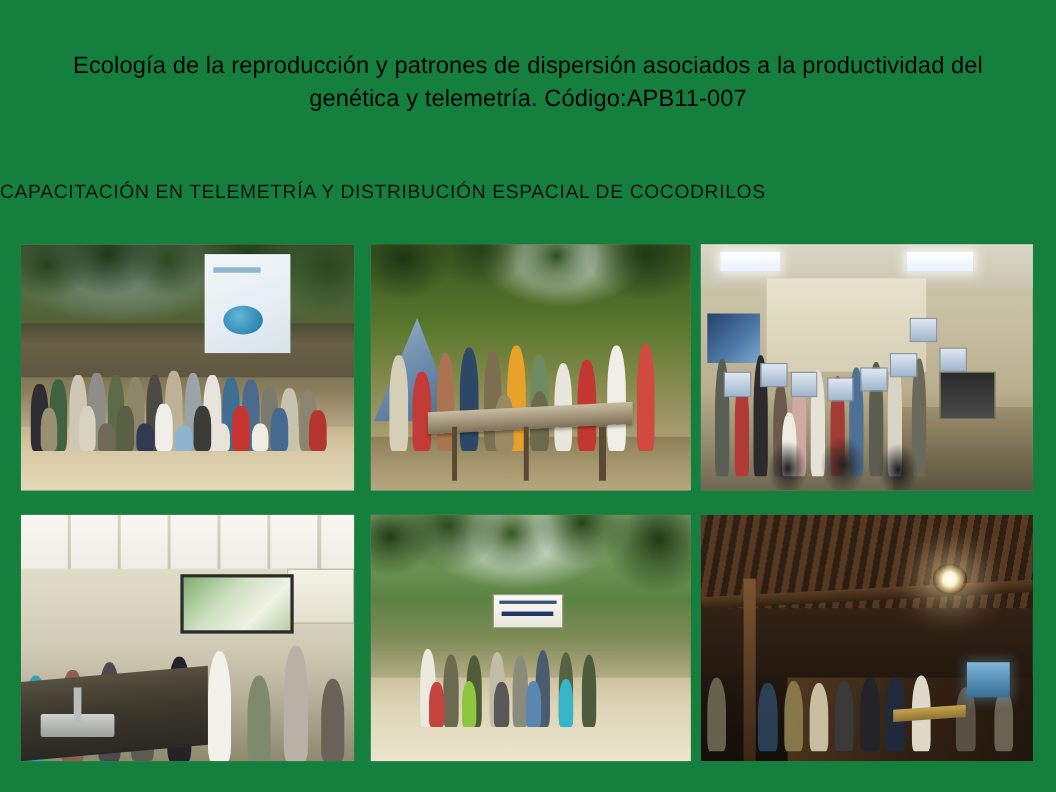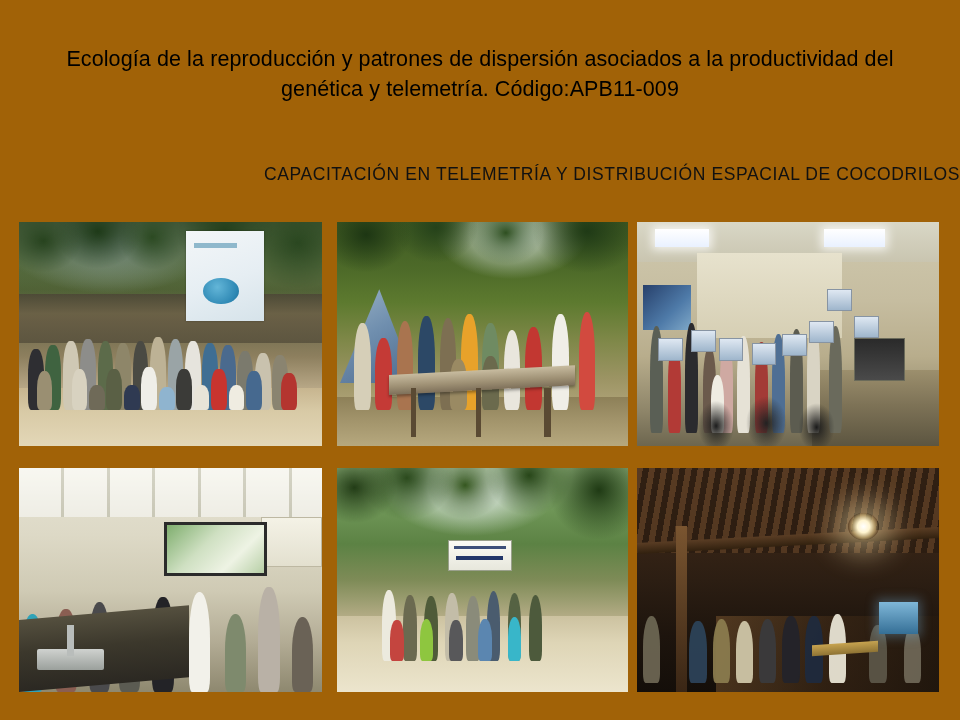--- a/index.html
+++ b/index.html
@@ -13,21 +13,21 @@
     overflow: hidden;
     background: #c9c39b;
     font-family: "Liberation Sans", sans-serif;
     color: #0a0a0a;
     position: relative;
   }
 
   .slide {
     position: absolute;
     inset: 0;
-    background: #a16207;
+    background: #15803d;
   }
 
   
   .title-block {
     position: absolute;
     left: 0;
     top: 44px;
     width: 960px;
     text-align: center;
   }
@@ -38,21 +38,21 @@
     letter-spacing: 0.1px;
     color: #000;
     white-space: nowrap;
   }
 
   .subtitle-block {
     position: absolute;
     left: 0;
     top: 163px;
     width: 960px;
-    text-align: right;
+    text-align: left;
   }
   .subtitle-line {
     font-size: 17.5px;
     line-height: 22px;
     font-weight: 400;
     letter-spacing: 0.6px;
     color: #111;
     white-space: nowrap;
   }
 
@@ -368,21 +368,21 @@
     opacity: .95;
   }
 </style>
 </head>
 <body>
 
 <div class="slide">
 
   <div class="title-block">
     <div class="title-line">Ecología de la reproducción y patrones de dispersión asociados a la productividad del</div>
-    <div class="title-line">genética y telemetría. Código:APB11-009</div>
+    <div class="title-line">genética y telemetría. Código:APB11-007</div>
   </div>
 
   <div class="subtitle-block">
     <div class="subtitle-line">CAPACITACIÓN  EN TELEMETRÍA  Y DISTRIBUCIÓN  ESPACIAL  DE COCODRILOS</div>
   </div>
 
   <div class="photo-grid">
 
     <div class="photo-row row-1">
 

